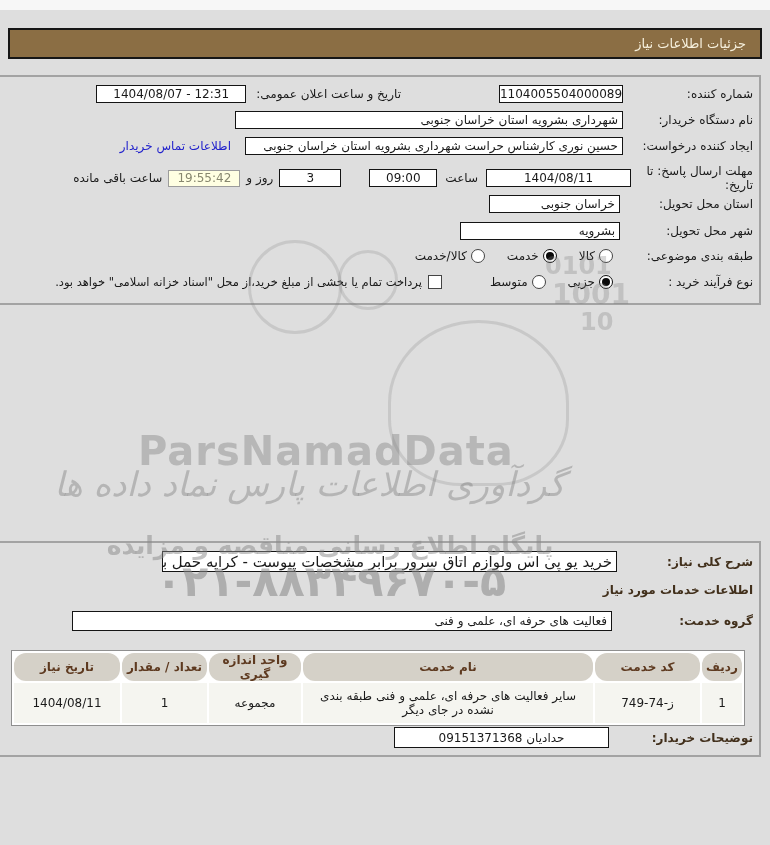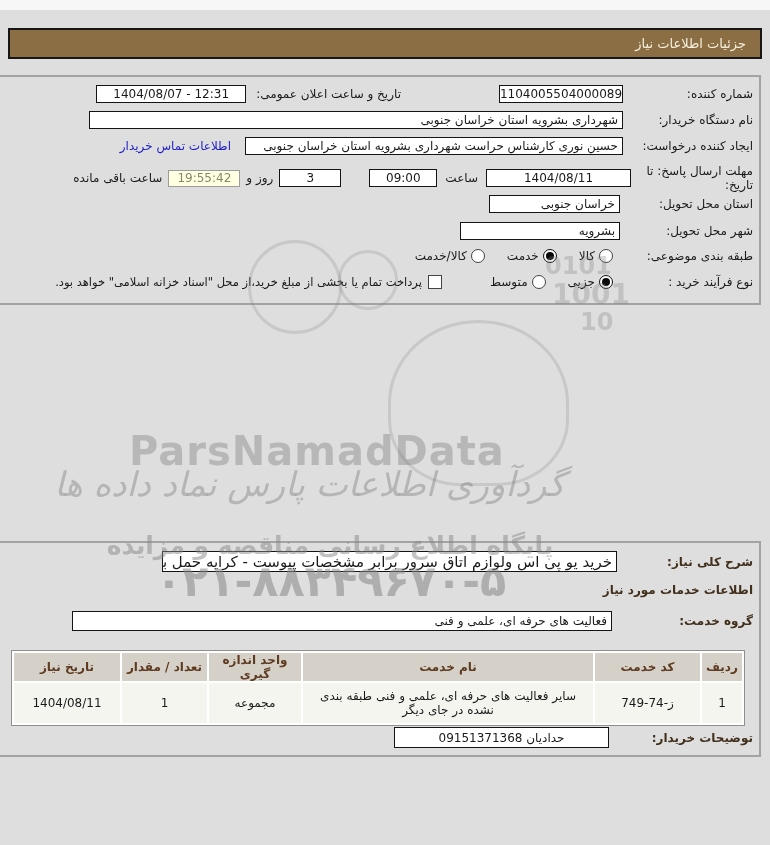--- a/index.html
+++ b/index.html
@@ -52,28 +52,28 @@
   .optlabel{margin:0 4px 0 0;white-space:nowrap;}
   .opt{display:flex;align-items:center;}
   
   .svc-table{
     position:absolute;top:107px;right:14px;width:718px;
     border-collapse:separate;border-spacing:2px;
     background:#ffffff;border:1px solid #8f8f8f;table-layout:fixed;
   }
   .svc-table th{
     background:#d5d1c8;color:#5e3a20;font-weight:bold;font-size:12px;
-    height:24px;text-align:center;padding:0 2px;
+    height:24px;text-align:center;padding:0 2px;border-radius:12px;
   }
   .svc-table td{
     background:#f5f5f0;height:40px;text-align:center;font-size:12px;padding:0 3px;
   }
   
   .wm{position:absolute;pointer-events:none;color:rgba(128,128,128,0.42);z-index:6;white-space:nowrap;}
-  .wm-brand{top:428px;left:129px;font-size:40px;font-weight:bold;letter-spacing:1px;direction:ltr;color:rgba(125,125,125,0.40);}
+  .wm-brand{top:428px;left:138px;font-size:40px;font-weight:bold;letter-spacing:1px;direction:ltr;color:rgba(125,125,125,0.40);}
   .wm-callig{top:464px;right:205px;font-size:34px;font-style:italic;
     font-family:"DejaVu Serif", serif;color:rgba(120,120,120,0.40);}
   .wm-site{top:531px;left:95px;width:470px;text-align:center;font-size:25px;font-weight:bold;color:rgba(135,135,135,0.50);}
   .wm-phone{top:556px;left:100px;width:462px;text-align:center;font-size:43px;font-weight:bold;
     direction:ltr;color:rgba(135,135,135,0.55);letter-spacing:2px;}
   .wm-shape{position:absolute;pointer-events:none;border:3px solid rgba(125,125,125,0.22);border-radius:50%;z-index:6;}
   .wm-digit{position:absolute;pointer-events:none;font-weight:bold;color:rgba(125,125,125,0.30);z-index:6;direction:ltr;}
   .z{position:relative;z-index:2;}
 </style>
 </head>
@@ -89,21 +89,21 @@
 
   <div class="row" style="top:8px;">
     <span class="lbl lbl-w">شماره کننده:</span>
     <span class="box center ltr" style="width:124px;">1104005504000089</span>
     <span class="lbl" style="margin-right:98px;">تاریخ و ساعت اعلان عمومی:</span>
     <span class="box center ltr" style="width:150px;margin-right:10px;">1404/08/07 - 12:31</span>
   </div>
 
   <div class="row" style="top:34px;">
     <span class="lbl lbl-w">نام دستگاه خریدار:</span>
-    <span class="box" style="width:534px;">شهرداری بشرویه استان خراسان جنوبی</span>
+    <span class="box" style="width:388px;">شهرداری بشرویه استان خراسان جنوبی</span>
   </div>
 
   <div class="row" style="top:60px;">
     <span class="lbl lbl-w">ایجاد کننده درخواست:</span>
     <span class="box" style="width:378px;">حسین نوری کارشناس حراست شهرداری بشرویه استان خراسان جنوبی</span>
     <span class="link" style="margin-right:14px;">اطلاعات تماس خریدار</span>
   </div>
 
   <div class="row" style="top:84px;height:34px;">
     <span style="width:122px;flex:0 0 auto;line-height:14px;">

